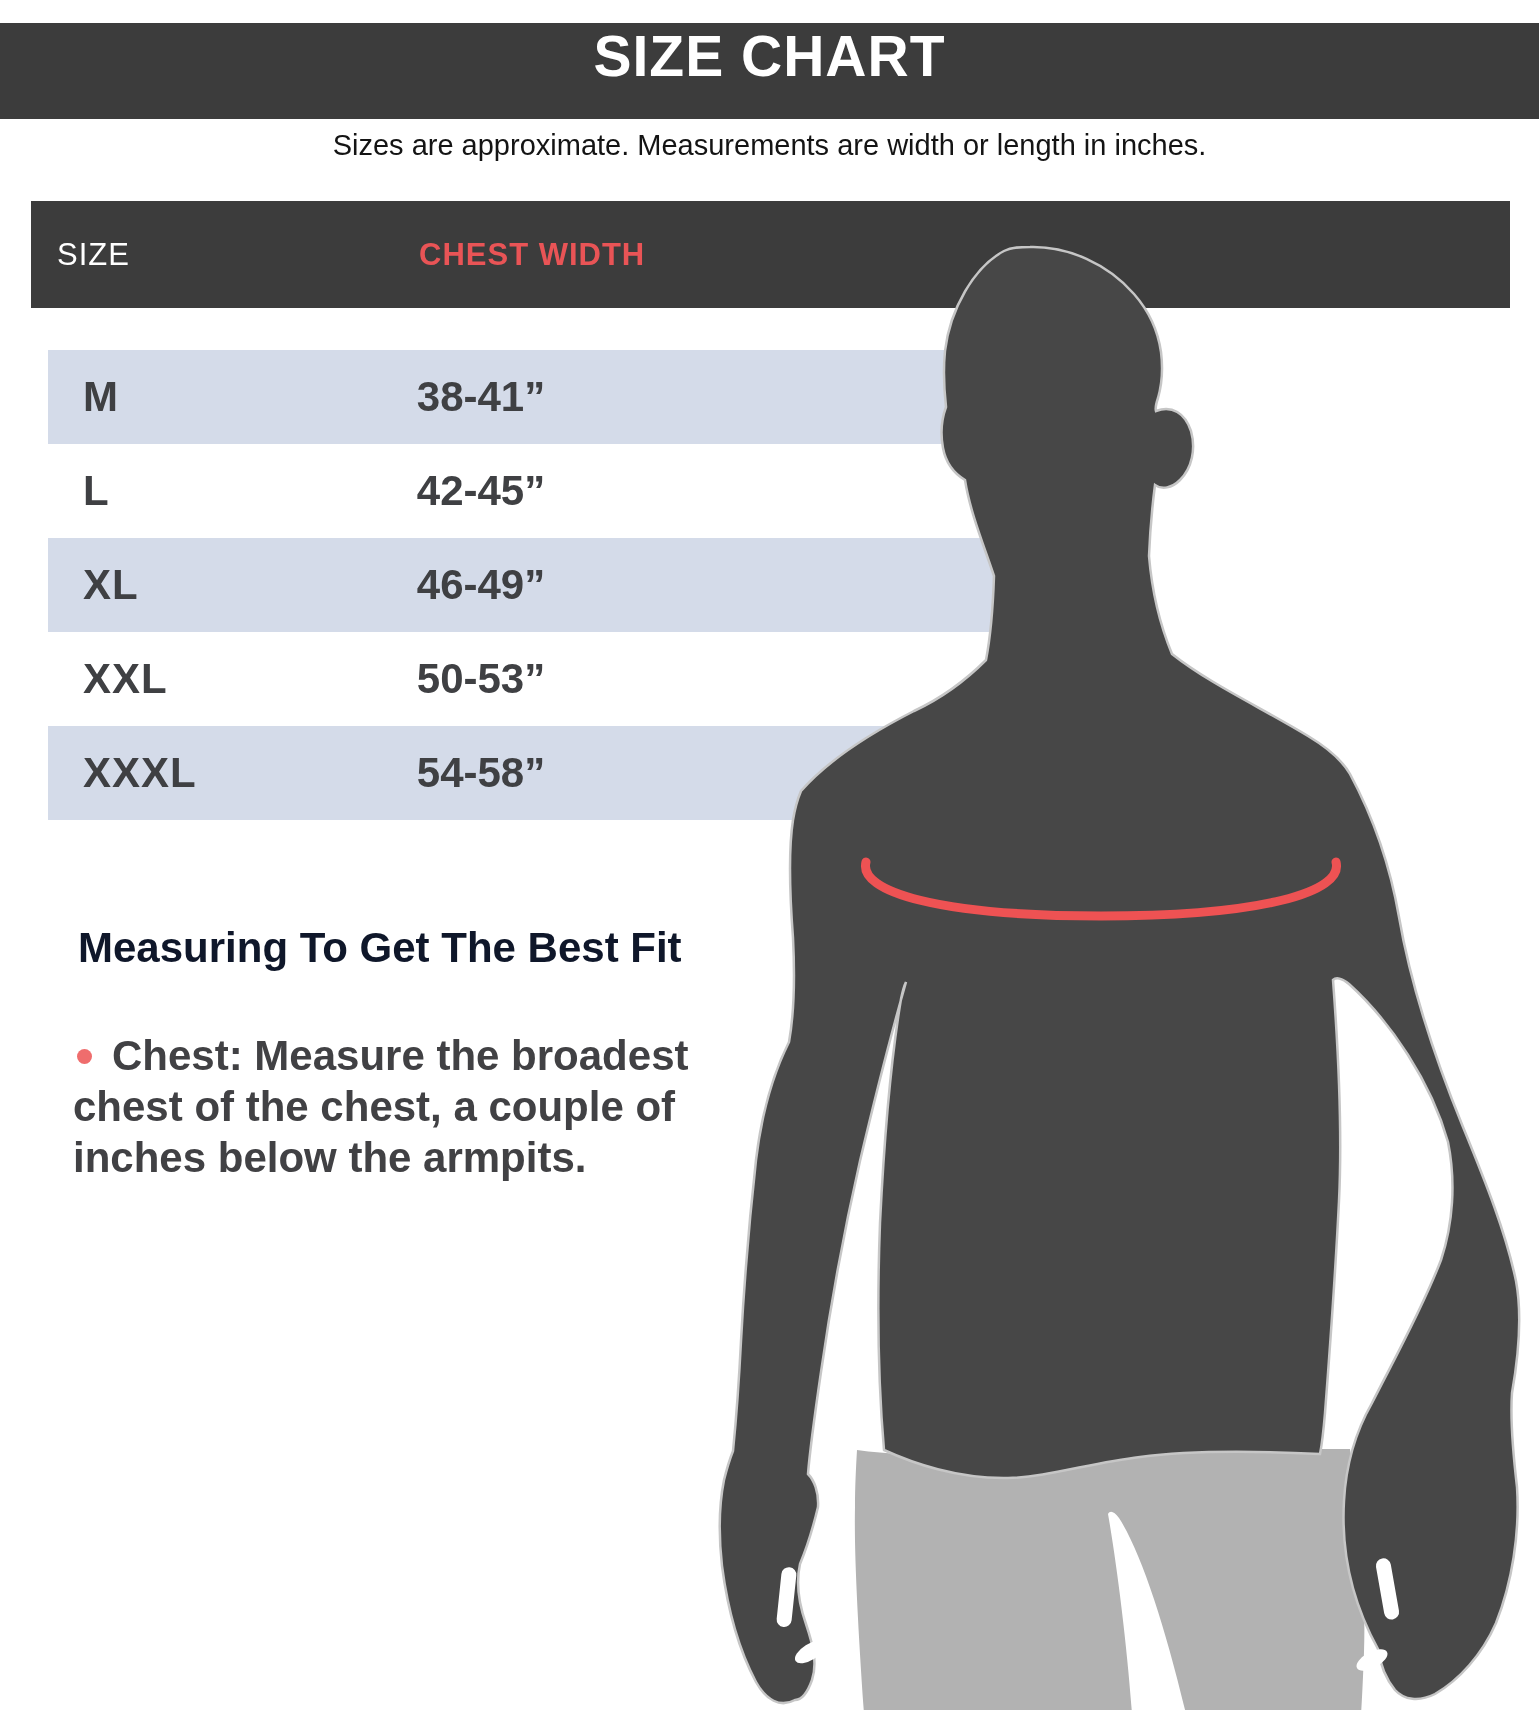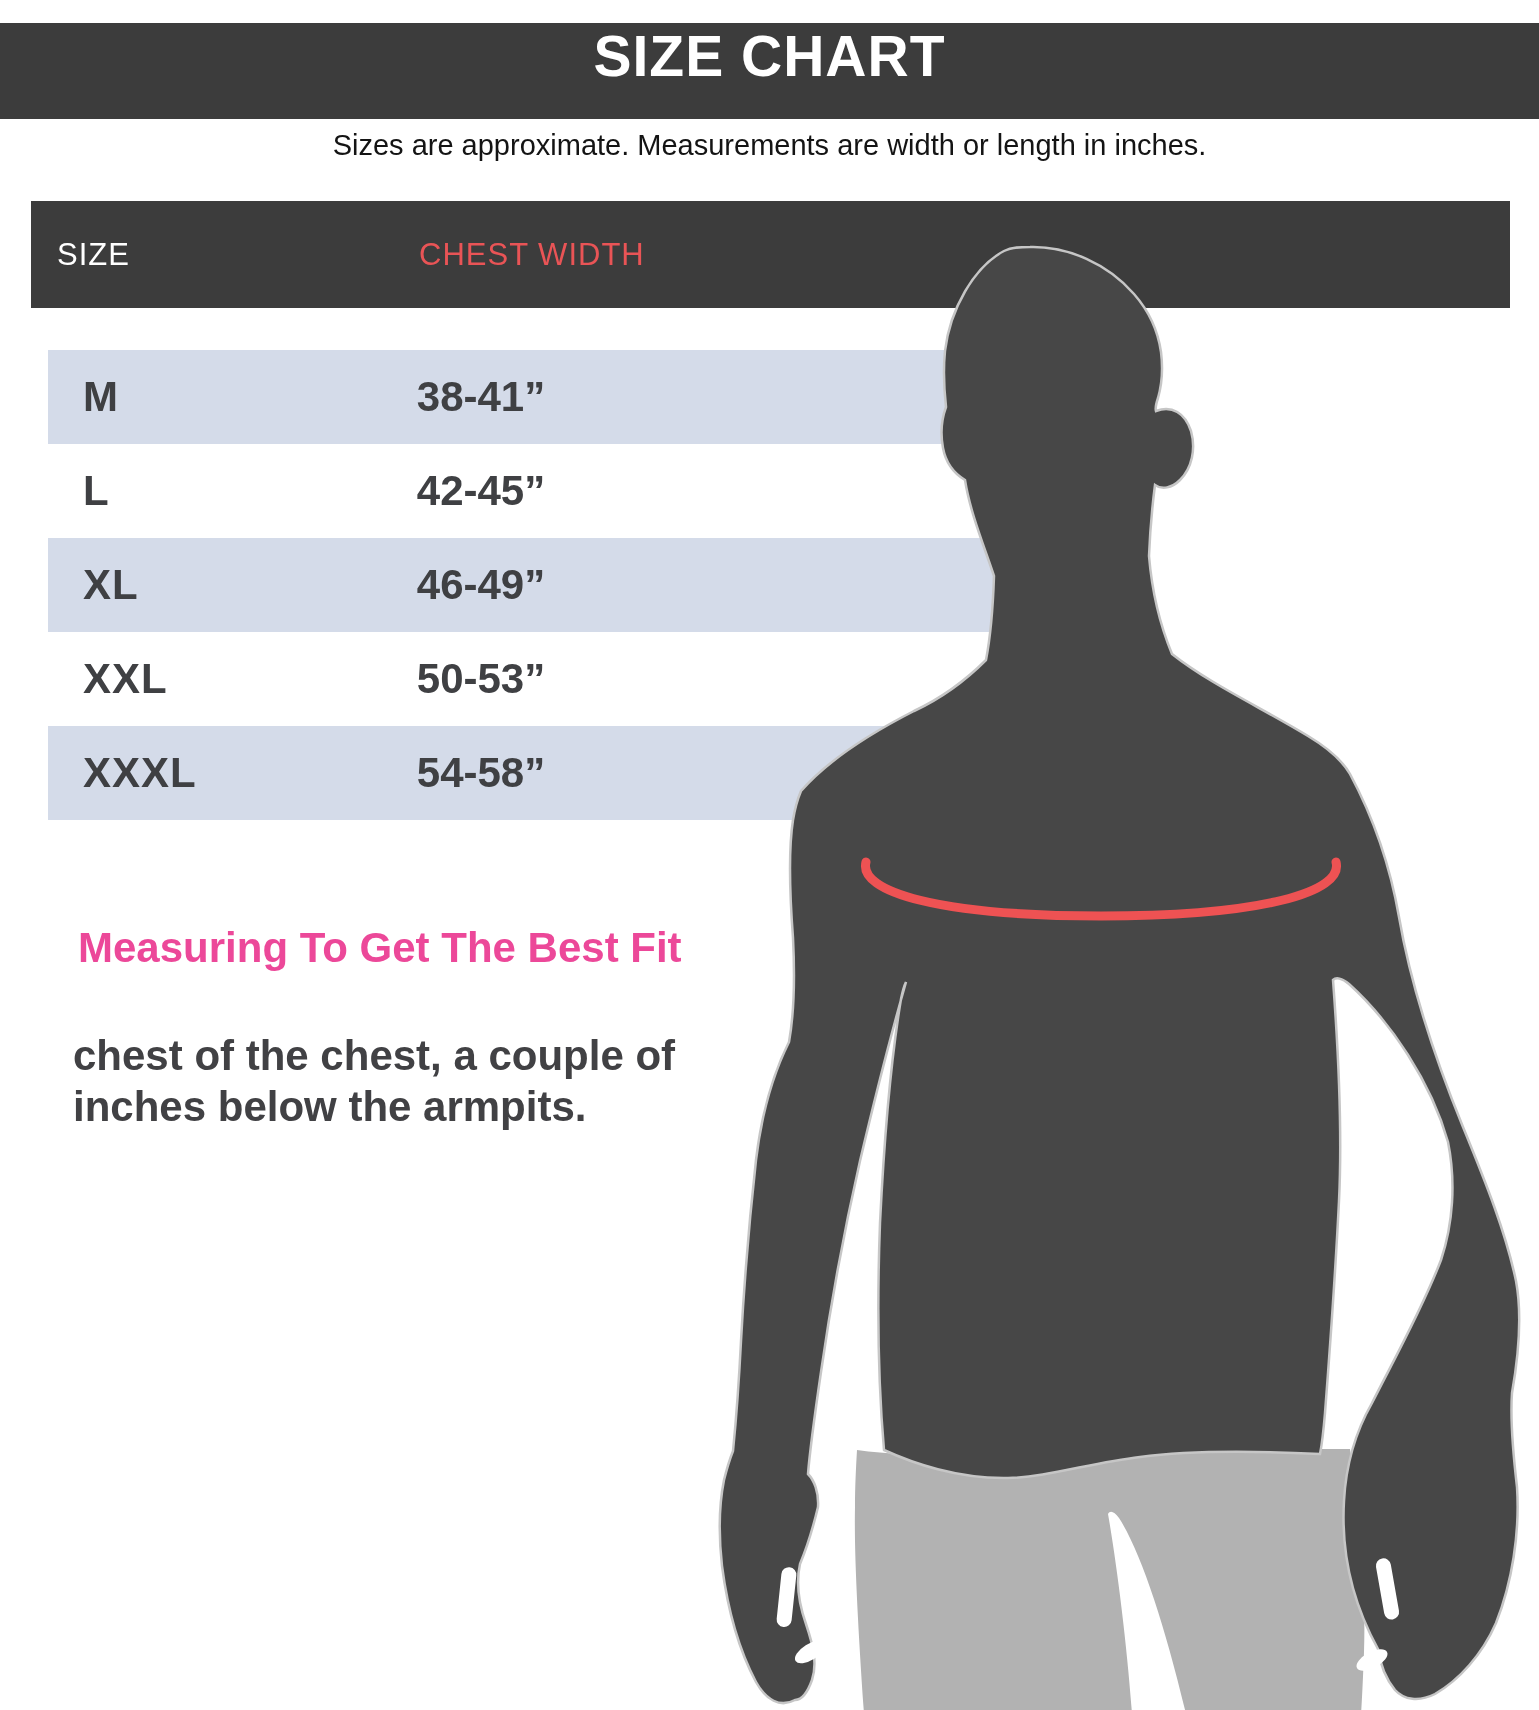--- a/index.html
+++ b/index.html
@@ -20,34 +20,34 @@
   }
   
   .thead{
     position:absolute;left:31px;top:201px;width:1479px;height:107px;
     background:var(--header_bar,#3c3c3c);
     display:flex;align-items:center;
   }
   .col-size{margin-left:26px;color:#ffffff;font-size:31px;font-weight:normal;letter-spacing:1px;}
   .col-chest{
     position:absolute;left:388px;color:var(--accent_red,#e95456);
-    font-size:31px;font-weight:normal;letter-spacing:1px;
+    font-size:31px;font-weight:bold;letter-spacing:1px;
   }
   .rows{position:absolute;left:48px;top:350px;width:952px;}
   .row{position:relative;height:94px;display:flex;align-items:center;background:transparent;}
   .row.band{background:var(--row_band,#d4dbe9);}
   .row .size{margin-left:35px;font-size:42px;font-weight:bold;color:#3f4043;letter-spacing:1px;}
   .row .val{
     position:absolute;left:318px;width:230px;text-align:center;
     font-size:42px;font-weight:bold;color:#3f4043;
   }
   
   .measuring-heading{
     position:absolute;left:78px;top:926px;
-    font-size:42px;font-weight:bold;color:#ec4899;line-height:44px;
+    font-size:42px;font-weight:bold;color:#0f172a;line-height:44px;
   }
   .bullet-block{
     position:absolute;left:64px;top:1030px;width:760px;
     font-size:42px;font-weight:bold;color:#414144;line-height:51px;
   }
   .b-line.l1{padding-left:13px;}
   .b-line.l2,.b-line.l3{padding-left:9px;}
   .dot{
     display:inline-block;width:15px;height:15px;border-radius:50%;
     background:var(--bullet_red,#ef6d6d);margin-right:20px;vertical-align:6px;
@@ -98,20 +98,21 @@
 
     <div class="row band">
       <span class="size">XXXL</span>
       <span class="val">54-58”</span>
     </div>
   </div>
 
   <div class="measuring-heading">Measuring To Get The Best Fit</div>
 
   <div class="bullet-block">
+    <div class="b-line l1"><span class="dot"></span><span>Chest: Measure the broadest</span></div>
     <div class="b-line l2">chest of the chest, a couple of</div>
     <div class="b-line l3">inches below the armpits.</div>
   </div>
 
   <svg class="figure-svg" width="1539" height="1710" viewBox="0 0 1539 1710" aria-hidden="true">
 
     <path class="pants-path" d="
       M 857,1450
       C 950,1463 1080,1449 1350,1449
       C 1360,1520 1366,1592 1364,1652

